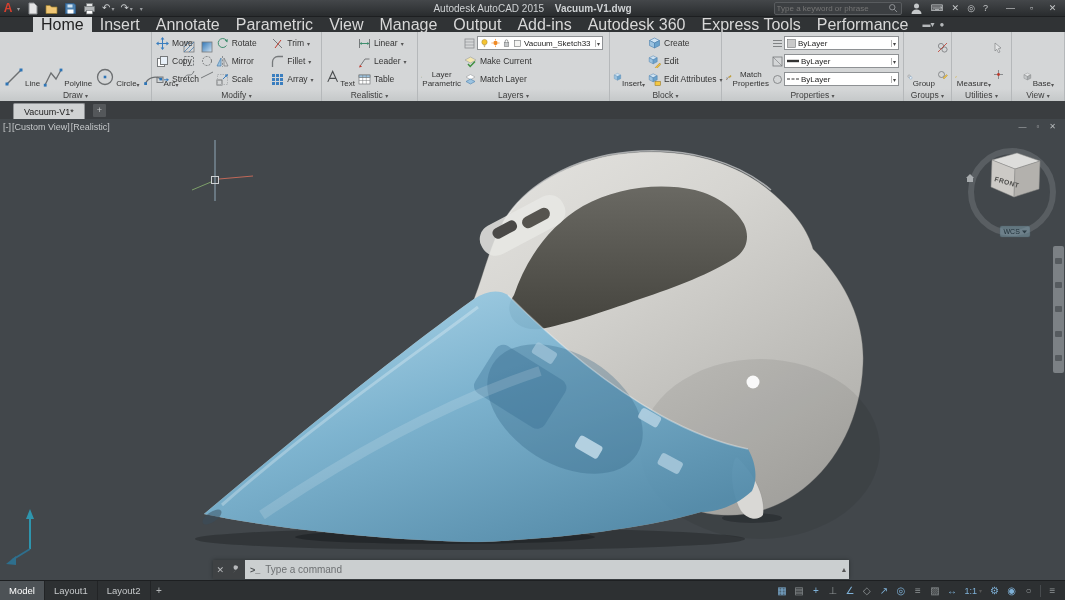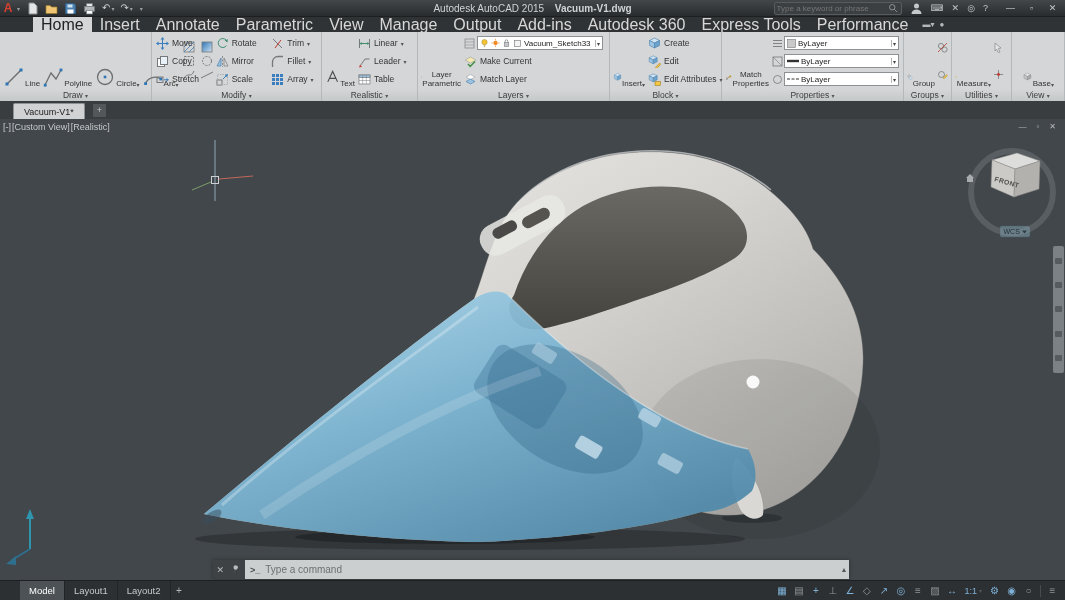--- a/index.html
+++ b/index.html
@@ -64,21 +64,21 @@
   .cmd-handle{flex:0 0 32px;background:#3f4244;display:flex;align-items:center;justify-content:space-around;color:#b8babc;font-size:9px;}
   .cmd-field{flex:1;background:rgba(209,212,213,0.96);display:flex;align-items:center;padding:0 5px;gap:5px;}
   .cmd-prompt{color:#4a4d4f;font-size:9px;font-weight:700;}
   .cmd-field input{flex:1;border:0;outline:0;background:transparent;font-size:10px;color:#333;font-family:inherit;}
   .cmd-field input::placeholder{color:#6d7072;}
   .cmd-collapse{flex:0 0 10px;background:rgba(209,212,213,0.96);color:#555;font-size:7px;display:flex;align-items:center;justify-content:center;}
 
   
   .statusbar{flex:0 0 20px;background:#2d3032;display:flex;align-items:stretch;color:#c0c3c5;border-top:1px solid #1d1f21;}
   .ltab{padding:0 9px;font-size:9.5px;line-height:19px;color:#c6c9cb;border-right:1px solid #222426;}
-  .ltab.active{background:#4d5256;color:#fff;margin-left:20px;}
+  .ltab.active{background:#4d5256;color:#fff;}
   .addlayout{width:17px;text-align:center;line-height:19px;color:#b5b8ba;font-size:10px;}
   .sicons{margin-left:auto;display:flex;align-items:center;padding-right:4px;}
   .sic{width:17px;text-align:center;font-size:10px;line-height:19px;}
   .sic.on{color:#7fb2d9;}
   .sic.off{color:#8f9496;}
   .scale{font-size:9px;color:#7fb2d9;padding:0 4px;display:flex;align-items:center;gap:2px;}
   .sdiv{width:1px;height:12px;background:#47; background:#474b4e;margin:0 3px;}
 </style>
 </head>
 <body>

